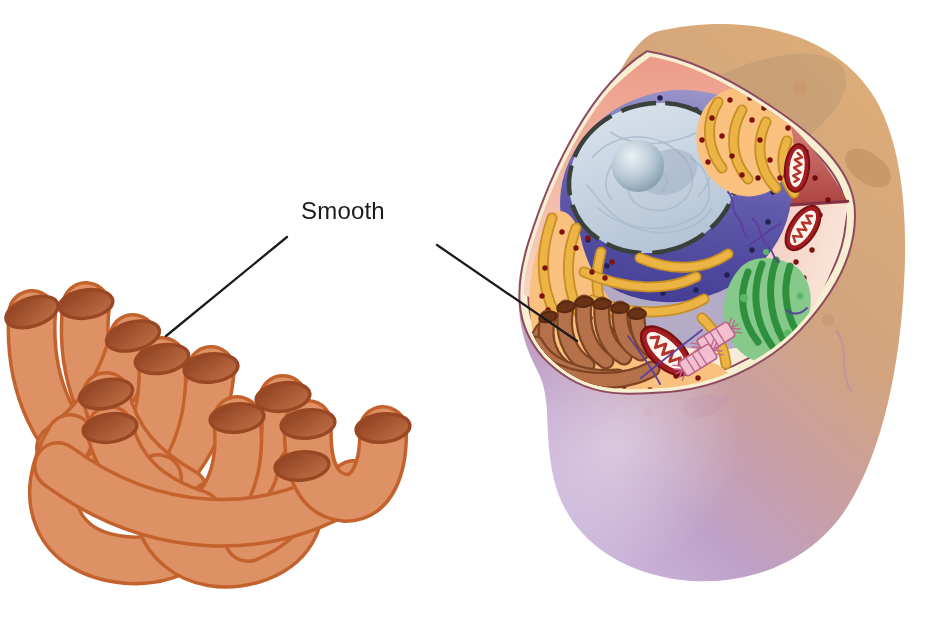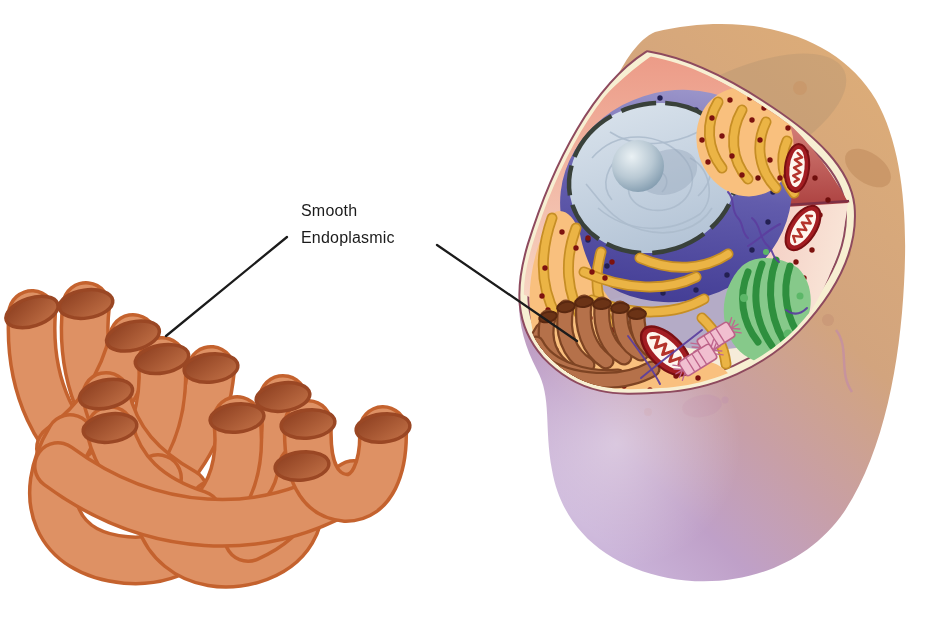--- a/index.html
+++ b/index.html
@@ -6,21 +6,21 @@
   .canvas{
     position:relative;
     width:930px;height:620px;
     background:#ffffff;
     overflow:hidden;
     font-family:"Liberation Sans", sans-serif;
   }
   .figure-svg{position:absolute;left:0;top:0;}
   .er-label{
     position:absolute;left:301px;top:197px;
-    font-size:16px;line-height:27px;color:#1b1b1b;
+    font-size:24px;line-height:27px;color:#1b1b1b;
     letter-spacing:.2px;white-space:nowrap;
   }
   .er-label span{display:block;}
   
   .tubeO{stroke:#C4622E;stroke-width:50;fill:none;stroke-linecap:round;}
   .tubeB{stroke:#DE9164;stroke-width:43;fill:none;stroke-linecap:round;}
   
   .barO{stroke:#C68E25;stroke-width:11;fill:none;stroke-linecap:round;}
   .barB{stroke:#EBB445;stroke-width:7.5;fill:none;stroke-linecap:round;}
   
@@ -393,16 +393,15 @@
   </g>
 
   <g>
     <line class="leader" x1="287" y1="237" x2="166" y2="336"></line>
     <line class="leader" x1="437" y1="245" x2="577" y2="341"></line>
   </g>
 </svg>
 
 <div class="er-label">
   <span>Smooth</span>
-  <span>Endoplasmic</span>
 </div>
 
 </div>
 
 </body></html>

